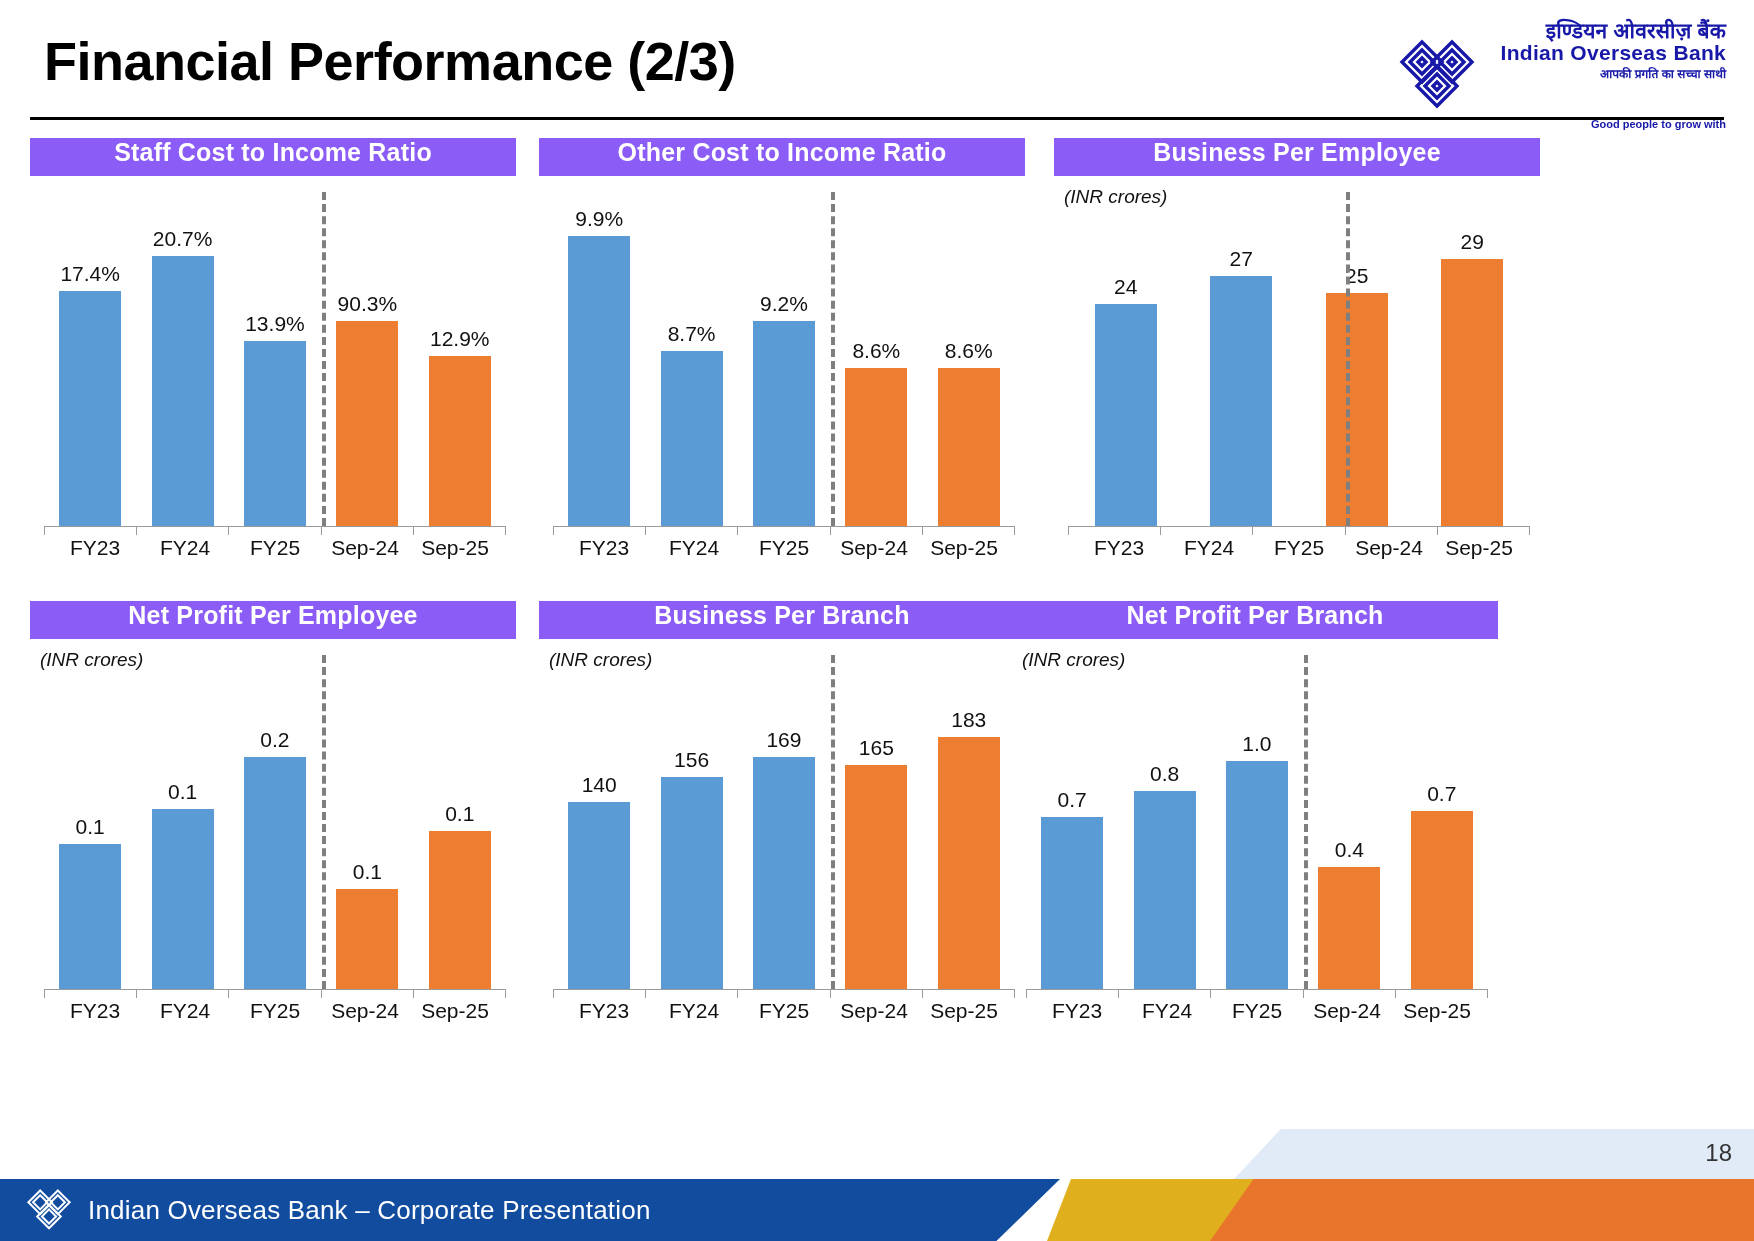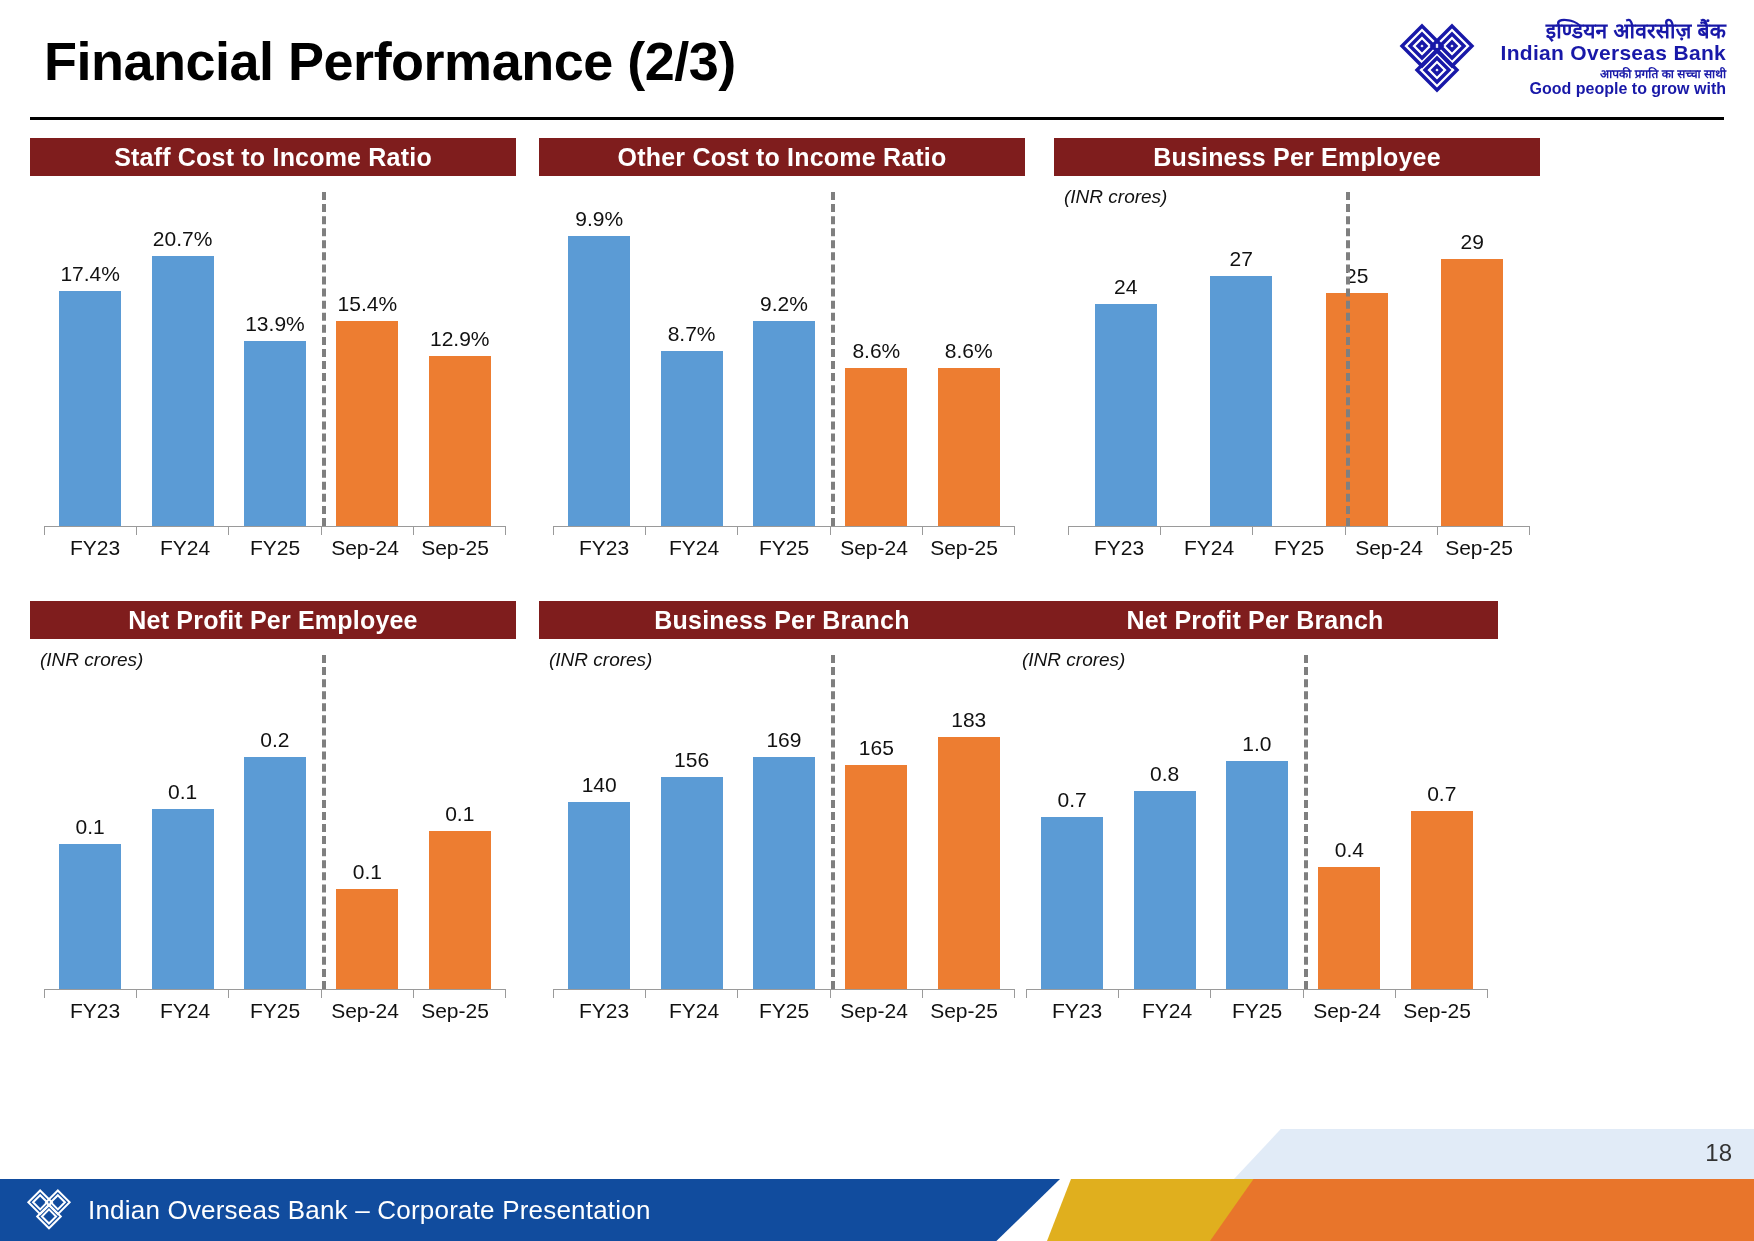--- a/index.html
+++ b/index.html
@@ -26,38 +26,38 @@
   
   .logo-wrap {
     position: absolute; right: 28px; top: 20px;
     display: flex; align-items: center; gap: 25px;
   }
   .logo-mark { width: 78px; height: 74px; flex: 0 0 auto; }
   .logo-text { display: flex; flex-direction: column; align-items: flex-end; line-height: 1.05; }
   .logo-hi { font-size: 21px; font-weight: bold; color: #1818A8; letter-spacing: .2px; }
   .logo-en { font-size: 21px; font-weight: bold; color: #1818A8; letter-spacing: .3px; }
   .logo-hi2 { font-size: 12px; font-weight: bold; color: #1818A8; margin-top: 4px; }
-  .logo-tag { font-size: 16px; font-weight: bold; color: #1818A8; }
+  .logo-tag { font-size: 11px; font-weight: bold; color: #1818A8; margin-top: 38px; }
 
   
   .chart-grid {
     position: absolute; left: 0; top: 138px;
     width: 1754px; height: 870px;
   }
   .chart-card { position: absolute; width: 486px; height: 430px; }
   .c0 { left: 30px;   top: 0px;   }
   .c1 { left: 539px;  top: 0px;   }
   .c2 { left: 1054px; top: 0px;   }
   .c3 { left: 30px;   top: 463px; }
   .c4 { left: 539px;  top: 463px; }
   .c5 { left: 1012px; top: 463px; }
 
   .chart-header {
-    height: 38px; background: #7f1d1d;
-    display: flex; align-items: center; justify-content: center;
+    height: 38px; background: #8b5cf6;
+    display: flex; align-items: flex-start; justify-content: center;
   }
   .chart-header .htxt {
     color: #ffffff; font-size: 25px; font-weight: bold;
     letter-spacing: .2px; white-space: nowrap;
   }
   .chart-unit {
     position: absolute; left: 10px; top: 48px;
     font-size: 19px; font-style: italic; color: #111;
   }
   .plot {
@@ -177,21 +177,21 @@
             </div>
             <div class="bar-col">
               <div class="bar-val">20.7%</div>
               <div class="bar-rect" style="height: 270px;"></div>
             </div>
             <div class="bar-col">
               <div class="bar-val">13.9%</div>
               <div class="bar-rect" style="height: 185px;"></div>
             </div>
             <div class="bar-col">
-              <div class="bar-val">15.4%</div>
+              <div class="bar-val">90.3%</div>
               <div class="bar-rect orange" style="height: 205px;"></div>
             </div>
             <div class="bar-col">
               <div class="bar-val">12.9%</div>
               <div class="bar-rect orange" style="height: 170px;"></div>
             </div>
           </div>
           <div class="divider-dash" style="left: 60%;"></div>
         </div>
         <div class="axis-line"></div>

